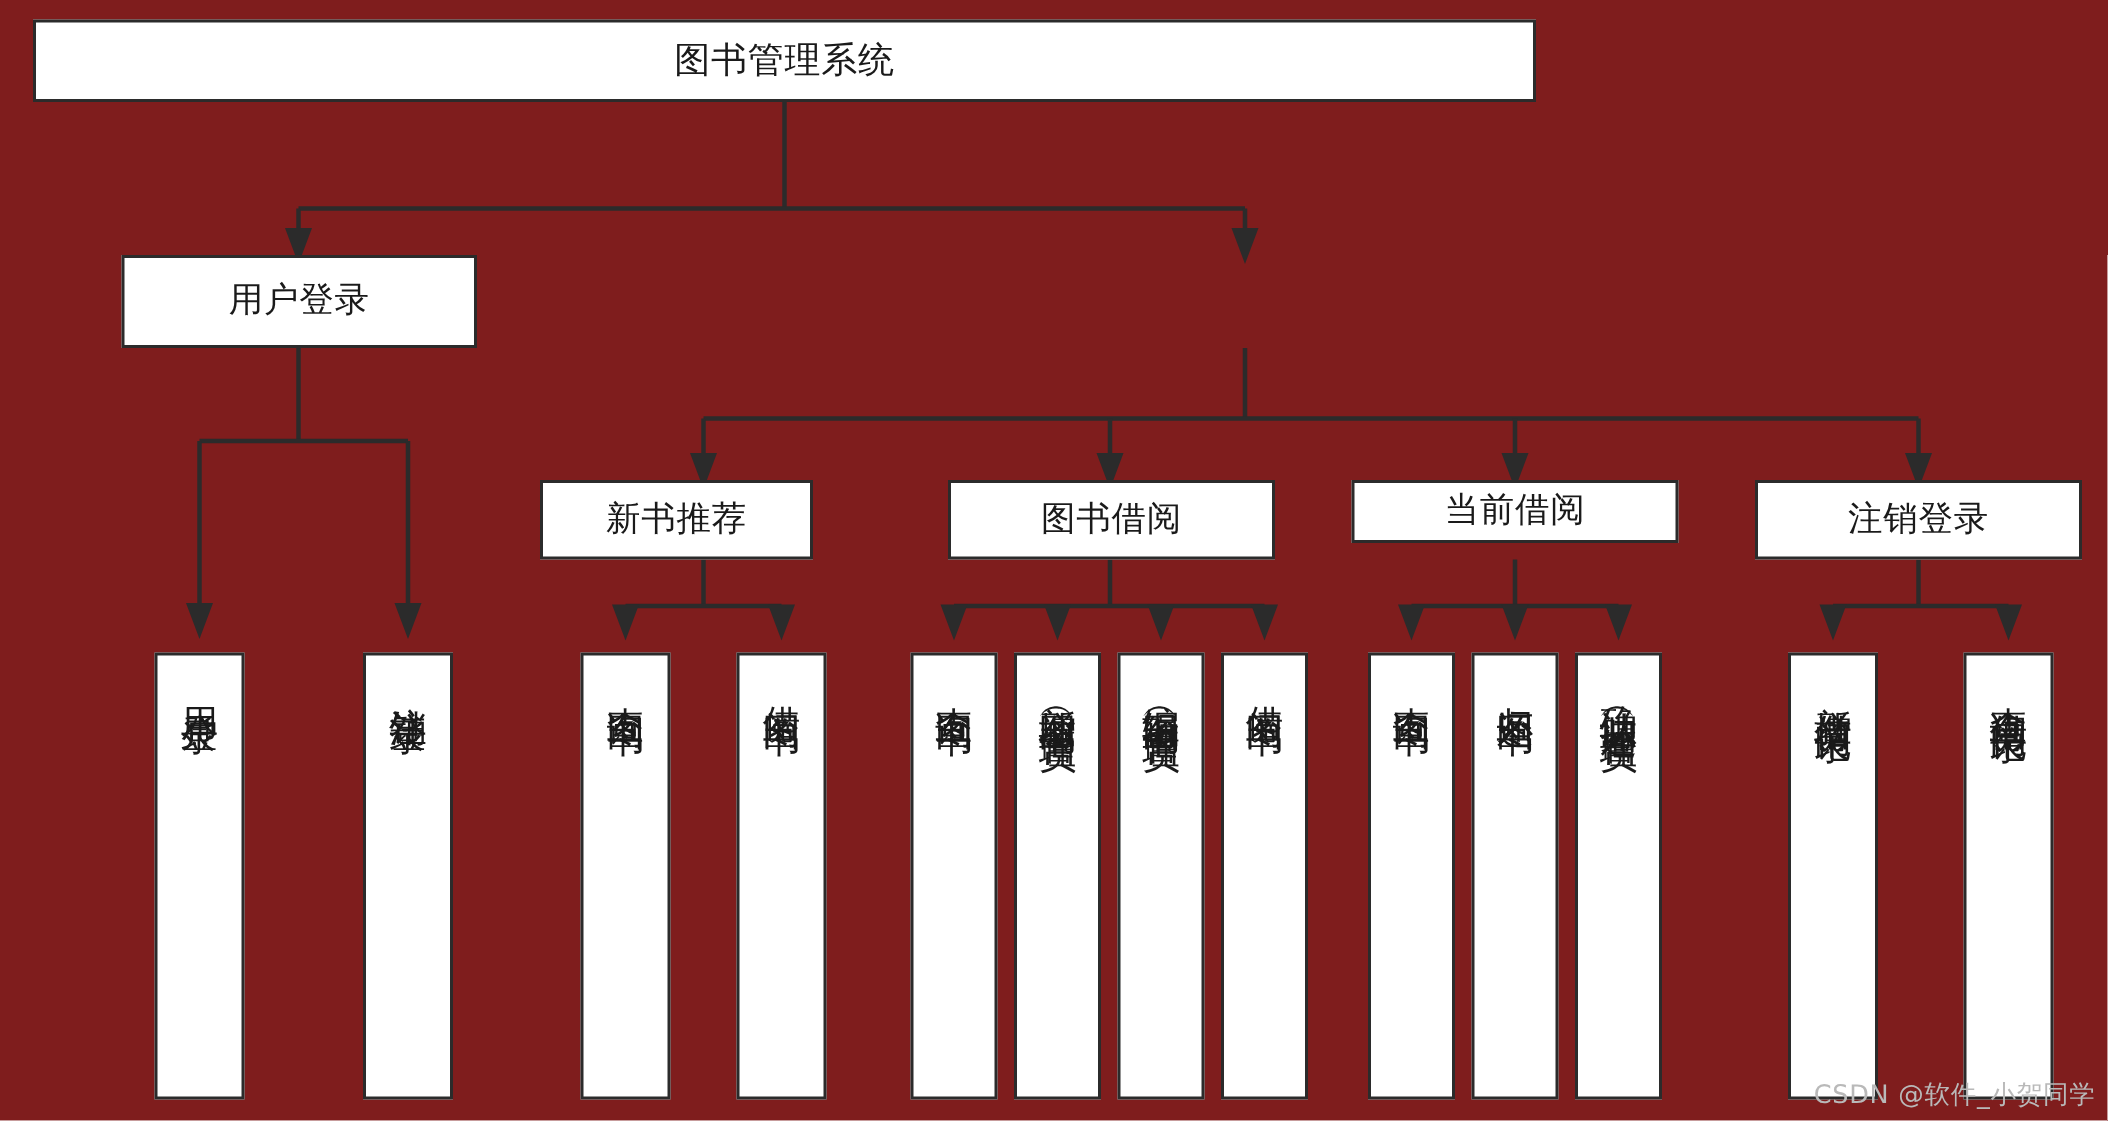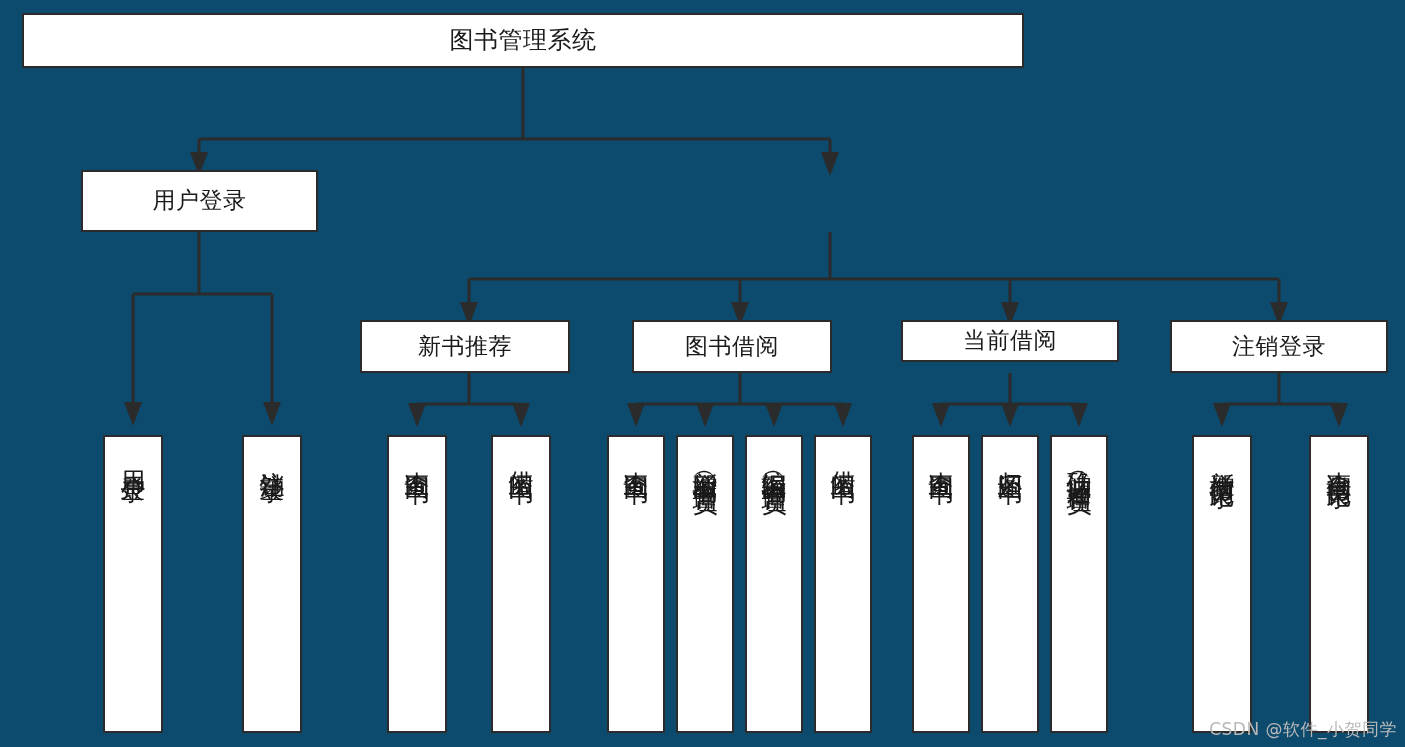--- a/index.html
+++ b/index.html
@@ -7,21 +7,21 @@
     padding: 0;
     background: #ffffff;
   }
   body {
     font-family: "DejaVu Sans", "Liberation Sans", sans-serif;
   }
   #canvas {
     position: relative;
     width: 1405px;
     height: 747px;
-    background: #0c4a6e;
+    background: #7f1d1d;
     overflow: hidden;
   }
   svg.wires {
     position: absolute;
     left: 0;
     top: 0;
     width: 1405px;
     height: 747px;
     pointer-events: none;
   }
@@ -158,25 +158,25 @@
 
   <div class="node horiz root" style="left:22px; top:13px; width:1002px; height:55px;">
     <span class="label">图书管理系统</span>
   </div>
 
   <div class="node horiz" style="left:81px; top:170px; width:237px; height:62px;">
     <span class="label">用户登录</span>
   </div>
 
 
-  <div class="node horiz" style="left:360px; top:320px; width:210px; height:53px;">
+  <div class="node horiz" style="left:360px; top:320px; width:182px; height:53px;">
     <span class="label">新书推荐</span>
   </div>
 
-  <div class="node horiz" style="left:632px; top:320px; width:200px; height:53px;">
+  <div class="node horiz" style="left:632px; top:320px; width:218px; height:53px;">
     <span class="label">图书借阅</span>
   </div>
 
   <div class="node horiz" style="left:901px; top:320px; width:218px; height:42px;">
     <span class="label">当前借阅</span>
   </div>
 
   <div class="node horiz" style="left:1170px; top:320px; width:218px; height:53px;">
     <span class="label">注销登录</span>
   </div>

